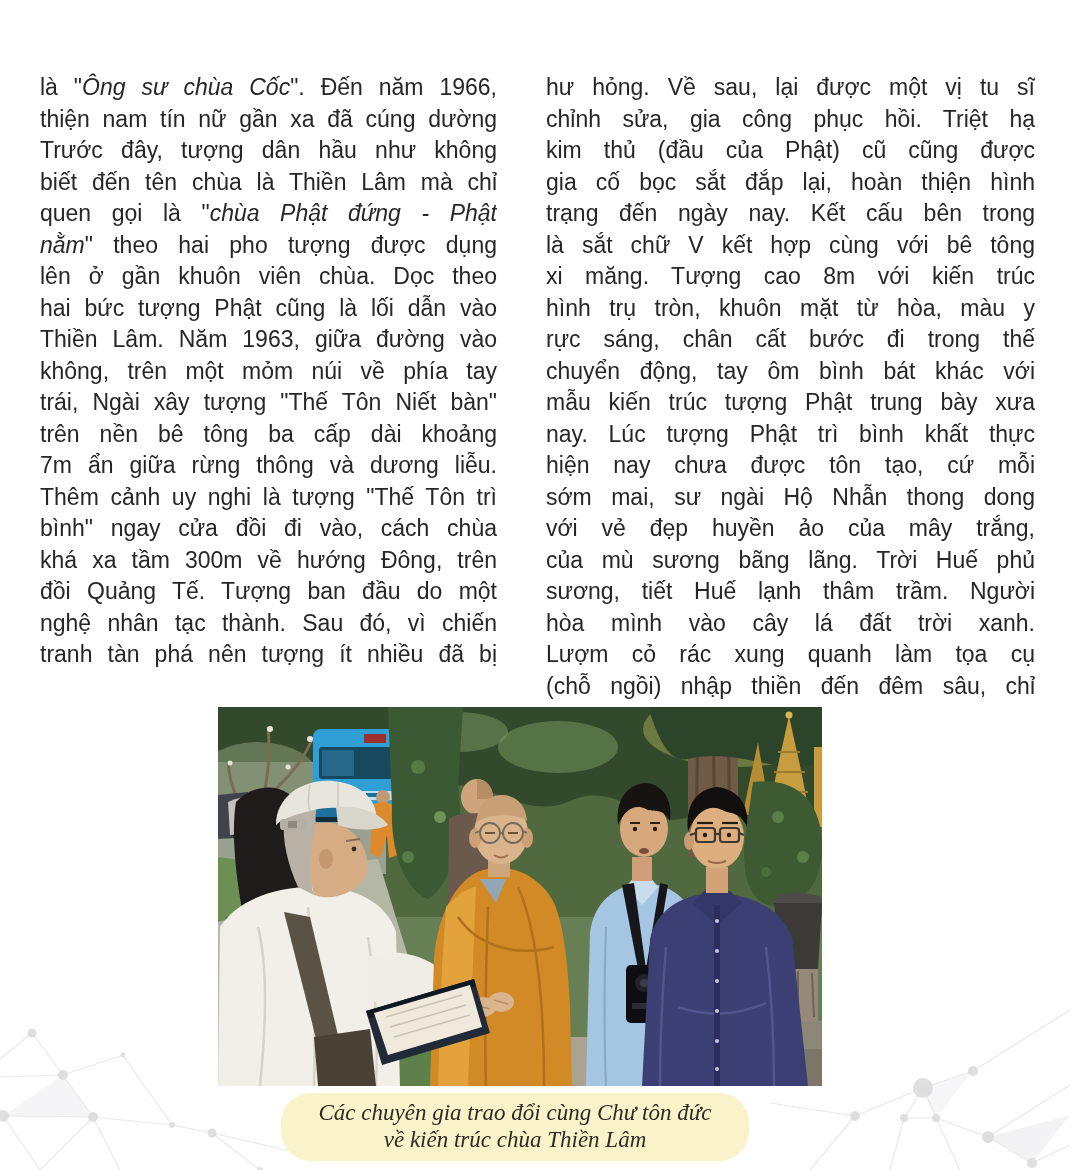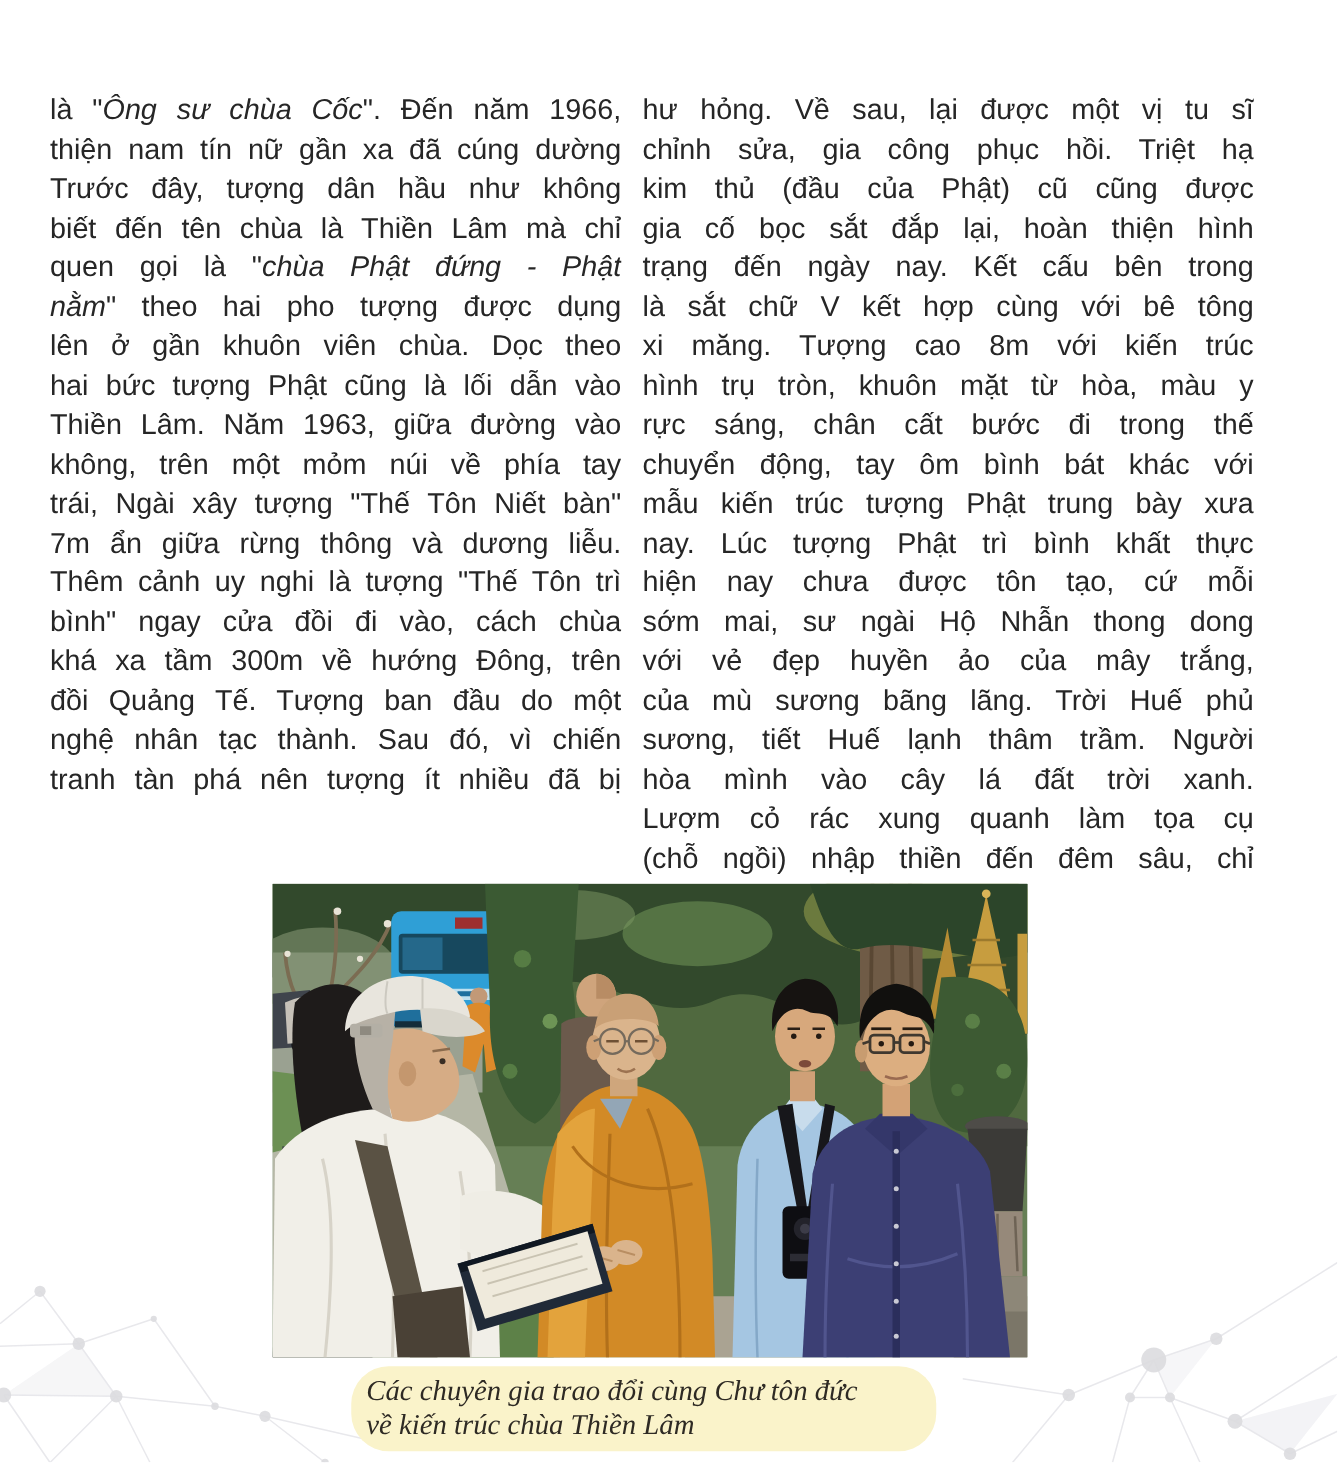--- a/index.html
+++ b/index.html
@@ -2,29 +2,29 @@
 <html><head>
 <meta charset="utf-8">
 <style>
   html,body { margin:0; padding:0; background:#ffffff; }
   .page {
     position:relative; width:1070px; height:1170px; background:#ffffff;
     overflow:hidden; font-family:"Liberation Sans", sans-serif;
   }
   .col { position:absolute; top:72px; font-size:23px; line-height:31.5px; color:#262626; }
   .col-left  { left:40px;  width:457px; }
-  .col-right { left:514px; width:489px; }
+  .col-right { left:546px; width:489px; }
   .tline { text-align:justify; text-align-last:justify; height:31.5px; overflow:hidden; }
   .tline span.it { font-style:italic; }
   .photo { position:absolute; left:218px; top:707px; width:604px; height:379px; z-index:2; }
   .photo svg { display:block; width:100%; height:100%; }
   .caption {
     position:absolute; left:281px; top:1093px; width:468px; z-index:3;
     border-radius:30px; padding:6px 12px 8px; box-sizing:border-box;
-    text-align:left; font-family:"Liberation Serif", serif; font-style:italic;
+    text-align:center; font-family:"Liberation Serif", serif; font-style:italic;
     font-size:23px; line-height:27px; color:#2e2a24;
   }
   .decor { position:absolute; z-index:1; }
   .decor-left  { left:0; bottom:0; }
   .decor-right { right:0; bottom:0; }
 </style>
 </head>
 <body>
 
 <div class="page">
@@ -94,20 +94,21 @@
       <div class="tline"><span>thiện nam tín nữ gần xa đã cúng dường</span></div>
       <div class="tline"><span>Trước đây, tượng dân hầu như không</span></div>
       <div class="tline"><span>biết đến tên chùa là Thiền Lâm mà chỉ</span></div>
       <div class="tline"><span>quen gọi là "</span><span class="it">chùa Phật đứng - Phật</span></div>
       <div class="tline"><span class="it">nằm</span><span>" theo hai pho tượng được dụng</span></div>
       <div class="tline"><span>lên ở gần khuôn viên chùa. Dọc theo</span></div>
       <div class="tline"><span>hai bức tượng Phật cũng là lối dẫn vào</span></div>
       <div class="tline"><span>Thiền Lâm. Năm 1963, giữa đường vào</span></div>
       <div class="tline"><span>không, trên một mỏm núi về phía tay</span></div>
       <div class="tline"><span>trái, Ngài xây tượng "Thế Tôn Niết bàn"</span></div>
+      <div class="tline"><span>trên nền bê tông ba cấp dài khoảng</span></div>
       <div class="tline"><span>7m ẩn giữa rừng thông và dương liễu.</span></div>
       <div class="tline"><span>Thêm cảnh uy nghi là tượng "Thế Tôn trì</span></div>
       <div class="tline"><span>bình" ngay cửa đồi đi vào, cách chùa</span></div>
       <div class="tline"><span>khá xa tầm 300m về hướng Đông, trên</span></div>
       <div class="tline"><span>đồi Quảng Tế. Tượng ban đầu do một</span></div>
       <div class="tline"><span>nghệ nhân tạc thành. Sau đó, vì chiến</span></div>
       <div class="tline"><span>tranh tàn phá nên tượng ít nhiều đã bị</span></div>
     </div>
   <div class="col col-right">
       <div class="tline"><span>hư hỏng. Về sau, lại được một vị tu sĩ</span></div>

